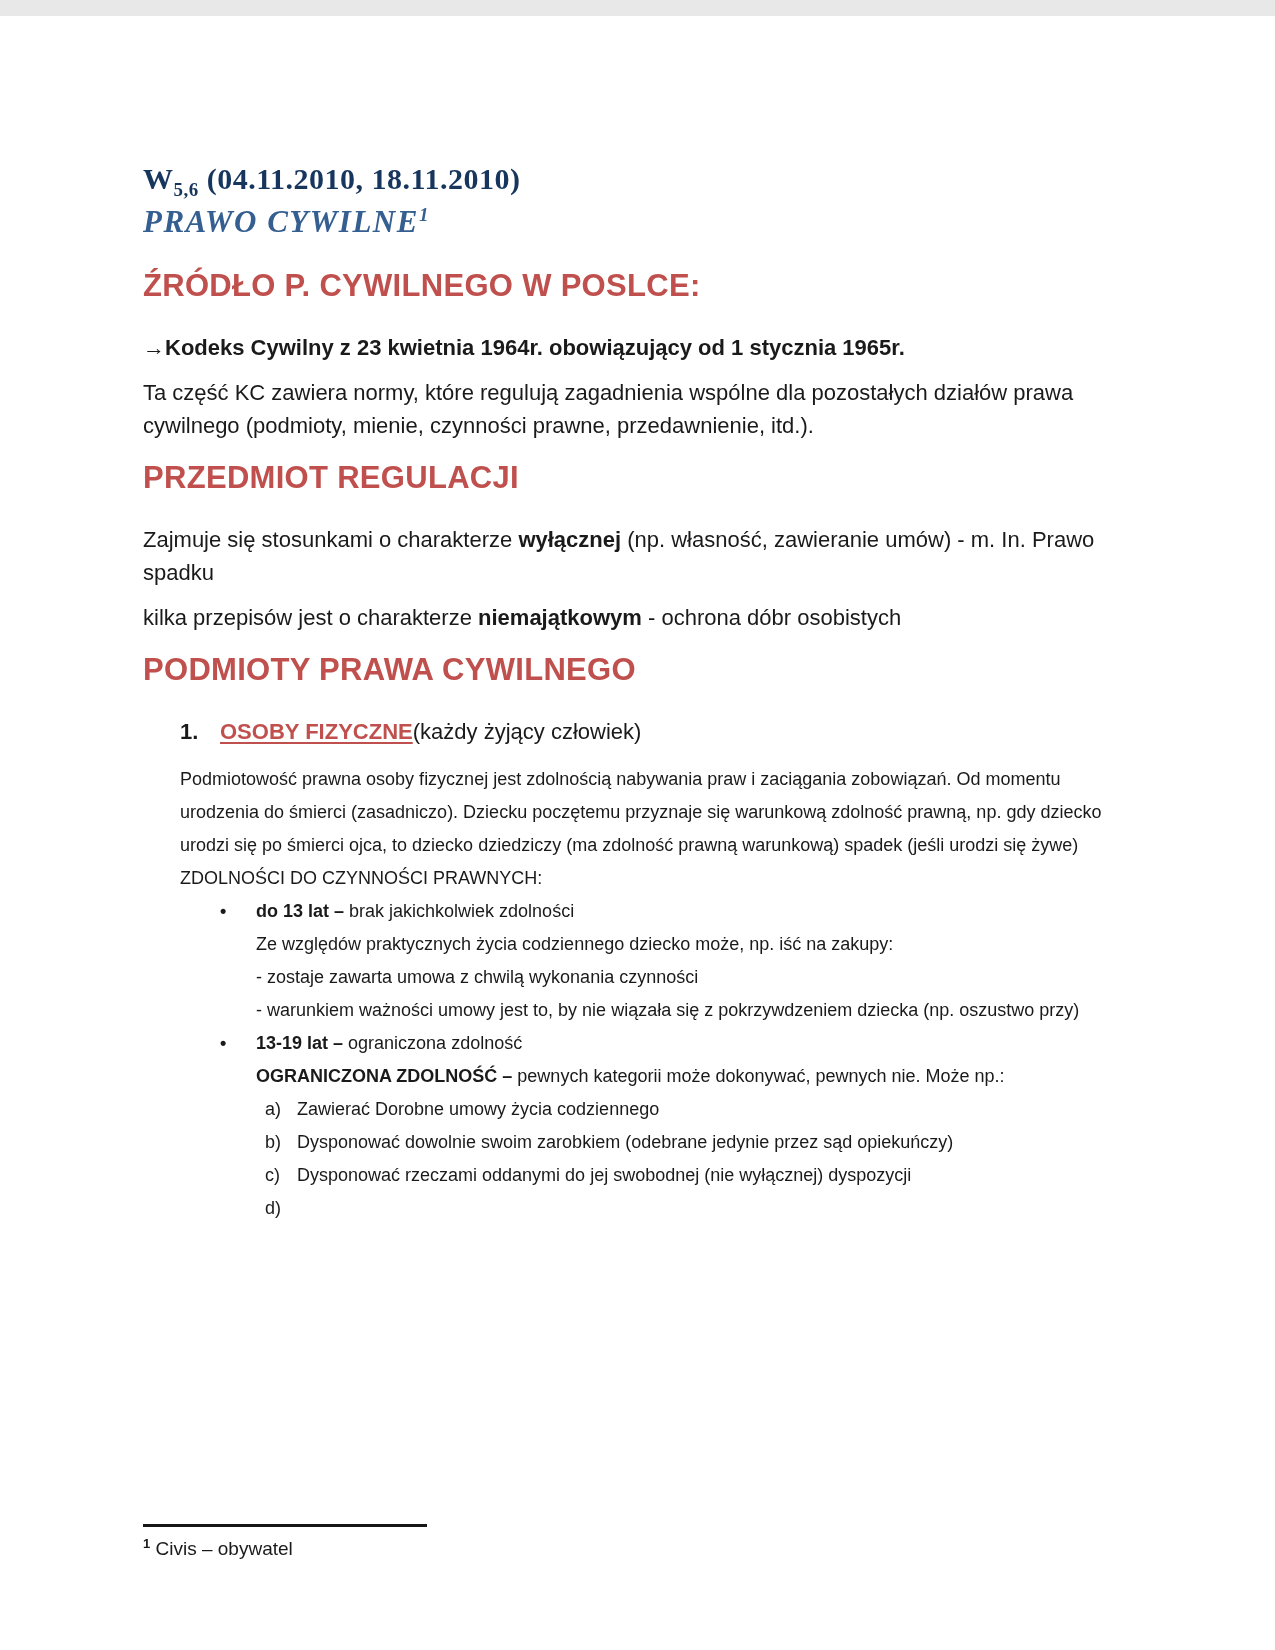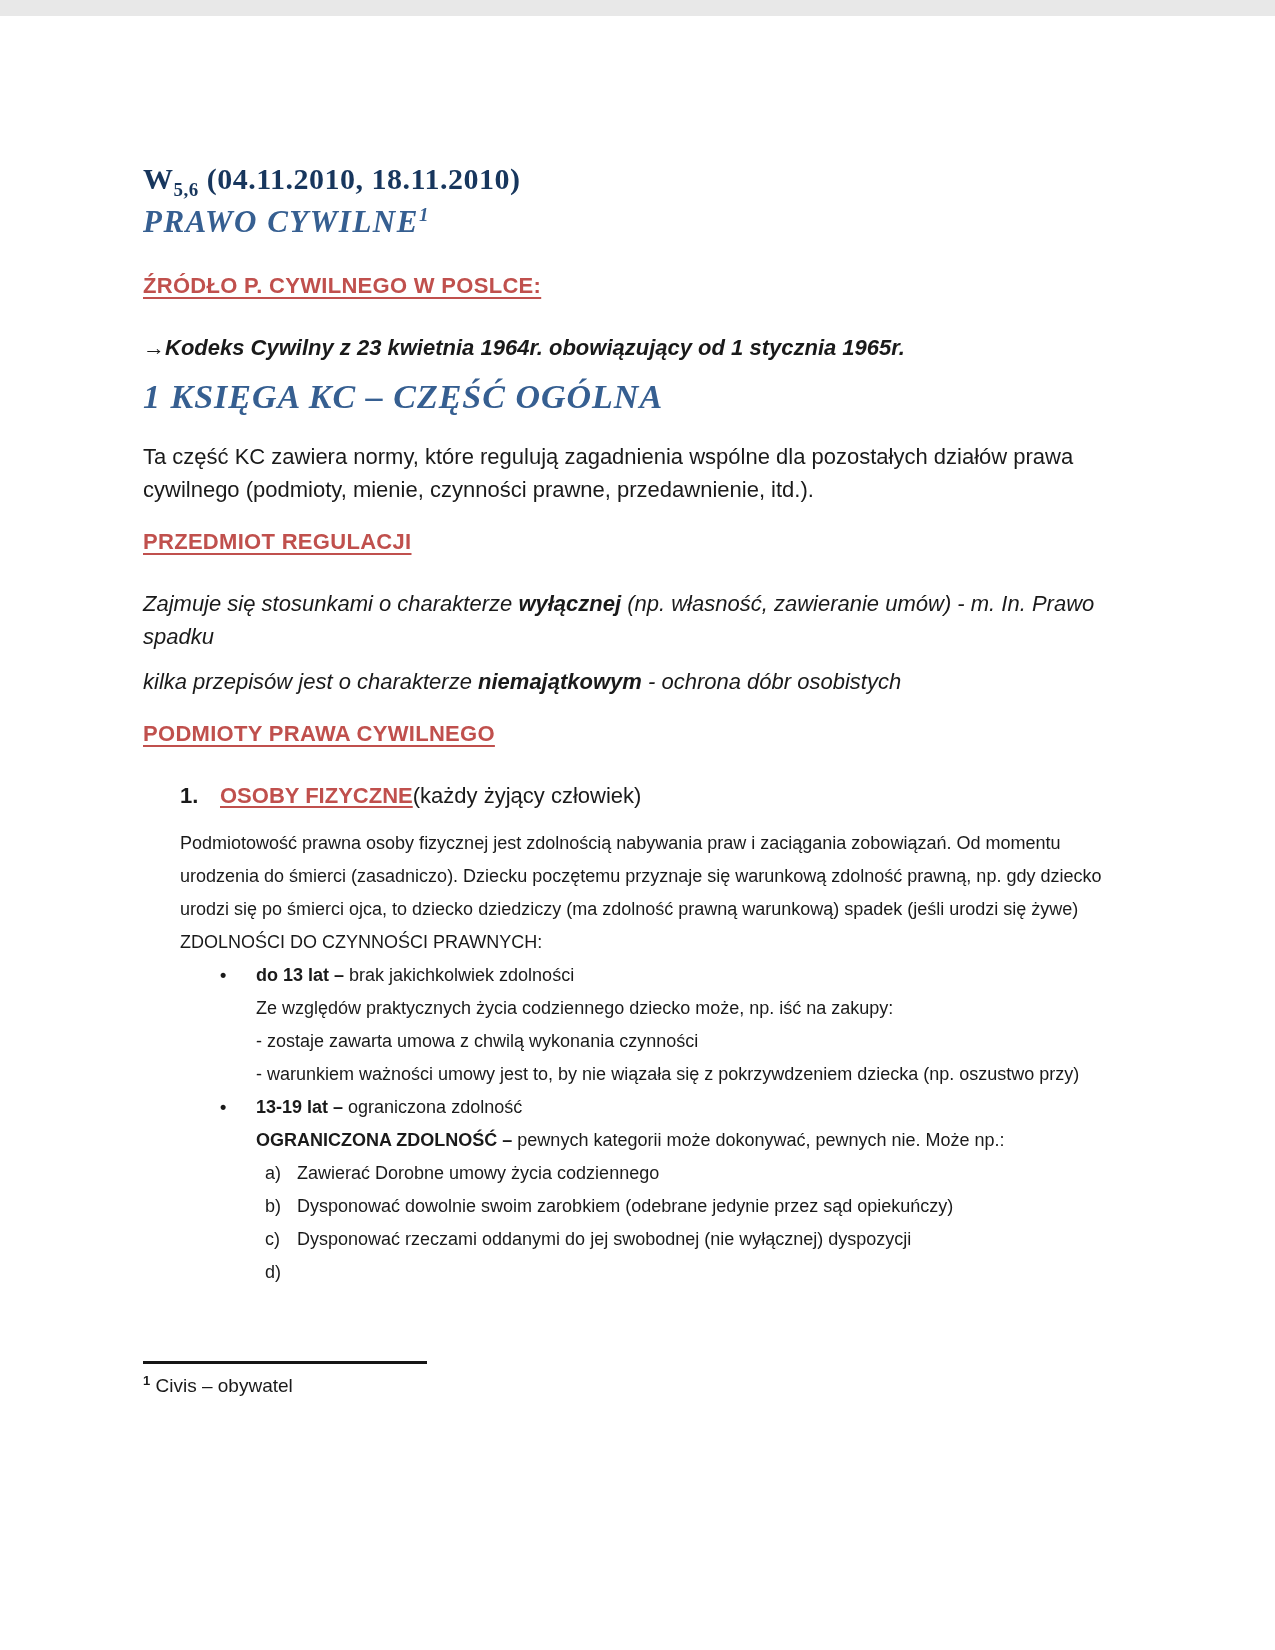--- a/index.html
+++ b/index.html
@@ -44,23 +44,22 @@
     letter-spacing: 1.5px;
     font-weight: bold;
   }
   .doc-subtitle sup {
     font-size: 19px;
     line-height: 0;
   }
   .red-heading {
     color: #c0504d;
     font-weight: 700;
-    font-size: 22px;
+    font-size: 31px;
     line-height: 30px;
-    text-decoration: underline;
     text-underline-offset: 4px;
     margin: 0;
     letter-spacing: 0.3px;
   }
   .h-ksiega {
     font-family: "Liberation Serif", serif;
     font-weight: 700;
     font-style: italic;
     color: #365f91;
     font-size: 34px;
@@ -73,21 +72,21 @@
   .body-para {
     font-size: 22px;
     line-height: 33px;
     margin: 0;
   }
   .bold { font-weight: 700; }
   .mb-sm { margin-bottom: 12px; }
   .mb-md { margin-bottom: 21px; }
   .mb-lg { margin-bottom: 30px; }
   .w-960 { max-width: 962px; }
-  .w-980 { max-width: 982px; font-style: italic; }
+  .w-980 { max-width: 982px; }
 
   
   .num-item {
     font-size: 22px;
     line-height: 33px;
     margin: 0 0 15px 0;
     padding-left: 37px;
     display: flex;
   }
   .num-marker {
@@ -126,21 +125,21 @@
     display: flex;
     padding-left: 85px;
   }
   .let-marker { flex: 0 0 32px; }
   .let-text { max-width: 800px; }
 
   
   .footnote {
     position: absolute;
     left: 143px;
-    top: 1345px;
+    top: 1508px;
     width: 990px;
   }
   .footnote-rule {
     width: 284px;
     height: 3px;
     background: #161616;
     margin: 0 0 10px 0;
   }
   .footnote-text {
     font-size: 19px;
@@ -159,21 +158,20 @@
 <div class="page">
 
   <div class="doc-title"><span>W</span><sub>5,6</sub><span> (04.11.2010, 18.11.2010)</span></div>
 
   <div class="doc-subtitle"><span>PRAWO CYWILNE</span><sup>1</sup></div>
 
   <div class="red-heading mb-lg">ŹRÓDŁO P. CYWILNEGO W POSLCE:</div>
 
   <div class="body-para bold mb-sm w-980"><span class="arrow">→</span><span>Kodeks Cywilny z 23 kwietnia 1964r. obowiązujący od 1 stycznia 1965r.</span></div>
 
-  <div class="h-ksiega">1 KSIĘGA KC – CZĘŚĆ OGÓLNA</div>
 
   <div class="body-para mb-md w-960">Ta część KC zawiera normy, które regulują zagadnienia wspólne dla pozostałych działów prawa cywilnego (podmioty, mienie, czynności prawne, przedawnienie, itd.).</div>
 
   <div class="red-heading mb-lg">PRZEDMIOT REGULACJI</div>
 
   <div class="body-para mb-sm w-980"><span>Zajmuje się stosunkami o charakterze </span><span class="bold">wyłącznej</span><span> (np. własność, zawieranie umów) - m. In. Prawo spadku</span></div>
 
   <div class="body-para mb-md w-980"><span>kilka przepisów jest o charakterze </span><span class="bold">niemajątkowym</span><span> - ochrona dóbr osobistych</span></div>
 
   <div class="red-heading mb-lg">PODMIOTY PRAWA CYWILNEGO</div>

